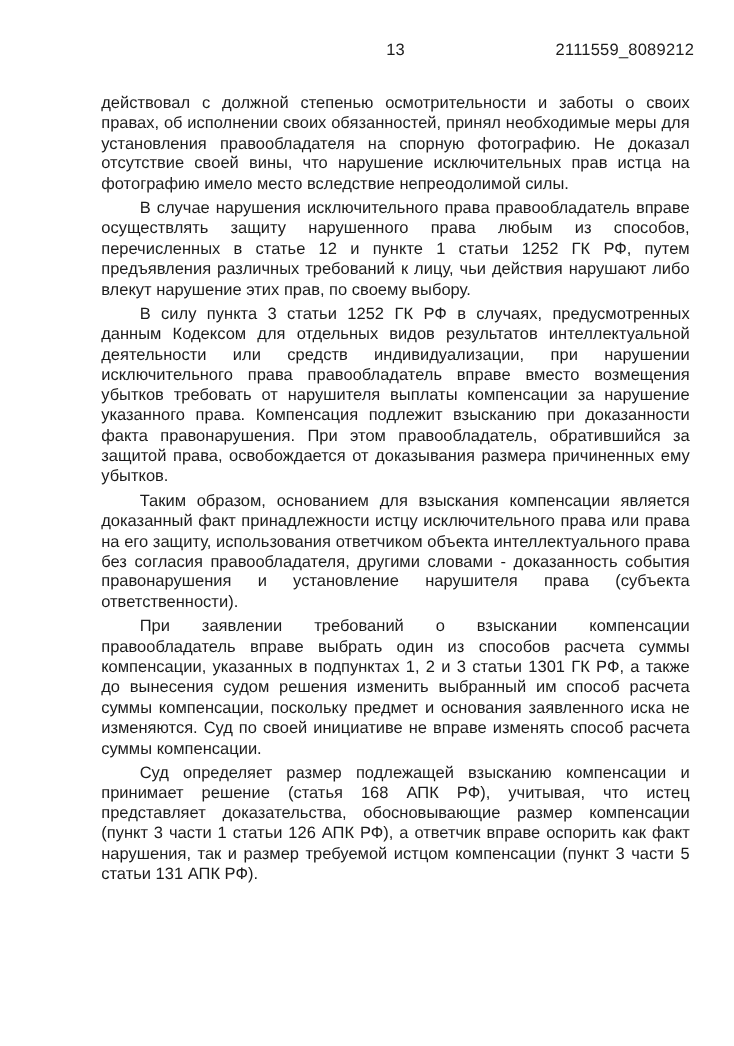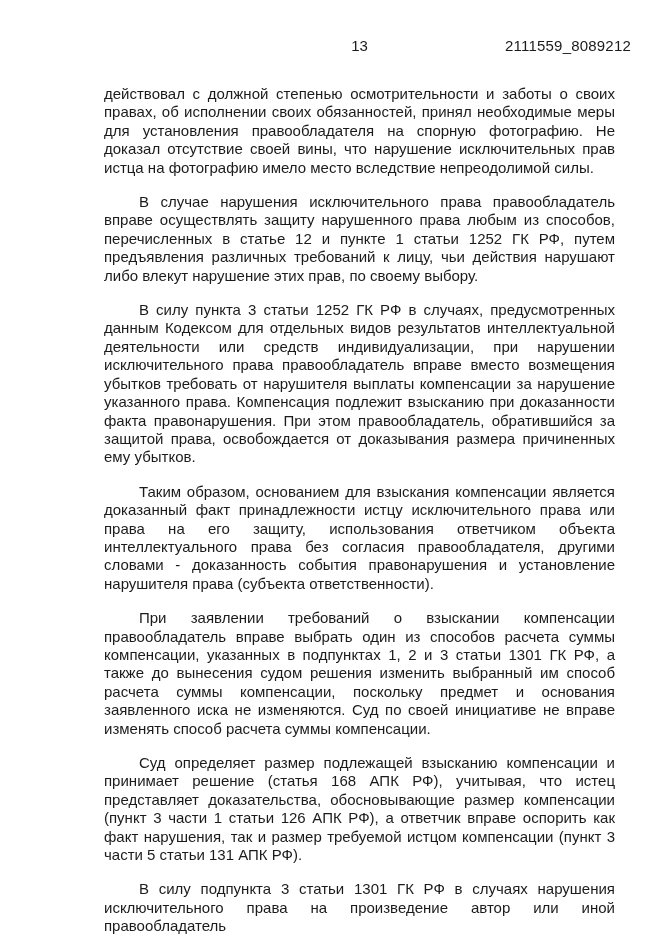--- a/index.html
+++ b/index.html
@@ -38,21 +38,21 @@
     top: 0;
     text-align: left;
     letter-spacing: 0.2px;
   }
   .doc-body {
     font-size: 15px;
     line-height: 18.4px;
     text-align: justify;
   }
   .doc-body p.para {
-    margin: 16px;
+    margin: 4px;
     padding: 0;
   }
   .doc-body p.para.indent {
     text-indent: 35px;
   }
 </style>
 </head>
 <body>
 
 <div class="page">
@@ -61,15 +61,14 @@
     <span class="doc-num">2111559_8089212</span>
   </div>
   <div class="doc-body">
 
   <p class="para">действовал с должной степенью осмотрительности и заботы о своих правах, об исполнении своих обязанностей, принял необходимые меры для установления правообладателя на спорную фотографию. Не доказал отсутствие своей вины, что нарушение исключительных прав истца на фотографию имело место вследствие непреодолимой силы.</p>
       <p class="para indent">В случае нарушения исключительного права правообладатель вправе осуществлять защиту нарушенного права любым из способов, перечисленных в статье 12 и пункте 1 статьи 1252 ГК РФ, путем предъявления различных требований к лицу, чьи действия нарушают либо влекут нарушение этих прав, по своему выбору.</p>
       <p class="para indent">В силу пункта 3 статьи 1252 ГК РФ в случаях, предусмотренных данным Кодексом для отдельных видов результатов интеллектуальной деятельности или средств индивидуализации, при нарушении исключительного права правообладатель вправе вместо возмещения убытков требовать от нарушителя выплаты компенсации за нарушение указанного права. Компенсация подлежит взысканию при доказанности факта правонарушения. При этом правообладатель, обратившийся за защитой права, освобождается от доказывания размера причиненных ему убытков.</p>
       <p class="para indent">Таким образом, основанием для взыскания компенсации является доказанный факт принадлежности истцу исключительного права или права на его защиту, использования ответчиком объекта интеллектуального права без согласия правообладателя, другими словами - доказанность события правонарушения и установление нарушителя права (субъекта ответственности).</p>
       <p class="para indent">При заявлении требований о взыскании компенсации правообладатель вправе выбрать один из способов расчета суммы компенсации, указанных в подпунктах 1, 2 и 3 статьи 1301 ГК РФ, а также до вынесения судом решения изменить выбранный им способ расчета суммы компенсации, поскольку предмет и основания заявленного иска не изменяются. Суд по своей инициативе не вправе изменять способ расчета суммы компенсации.</p>
       <p class="para indent">Суд определяет размер подлежащей взысканию компенсации и принимает решение (статья 168 АПК РФ), учитывая, что истец представляет доказательства, обосновывающие размер компенсации (пункт 3 части 1 статьи 126 АПК РФ), а ответчик вправе оспорить как факт нарушения, так и размер требуемой истцом компенсации (пункт 3 части 5 статьи 131 АПК РФ).</p>
-      <p class="para indent">В силу подпункта 3 статьи 1301 ГК РФ в случаях нарушения исключительного права на произведение автор или иной правообладатель</p>
     </div>
 </div>
 
 </body></html>

